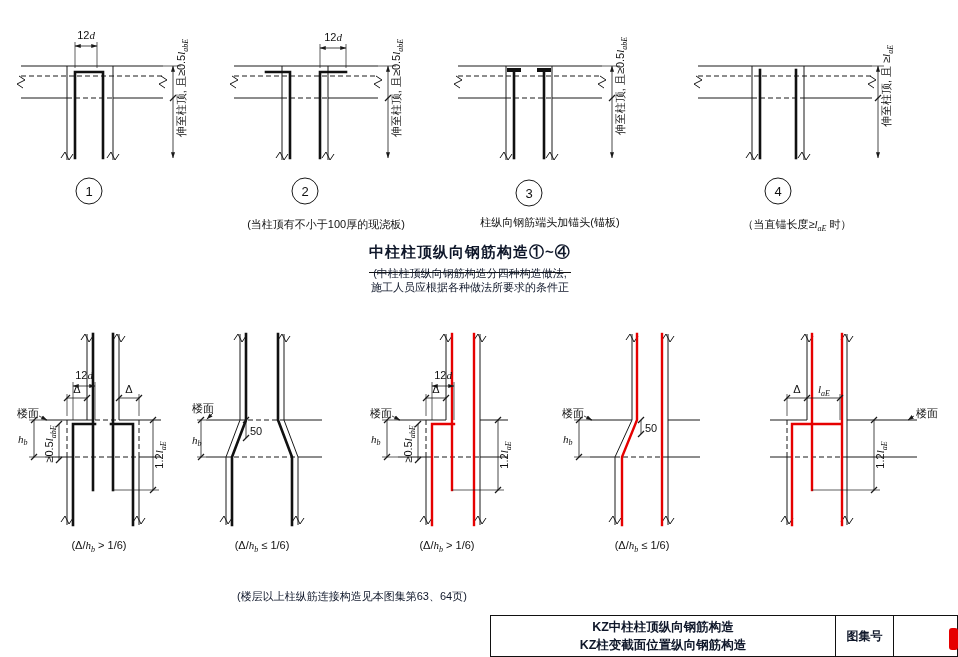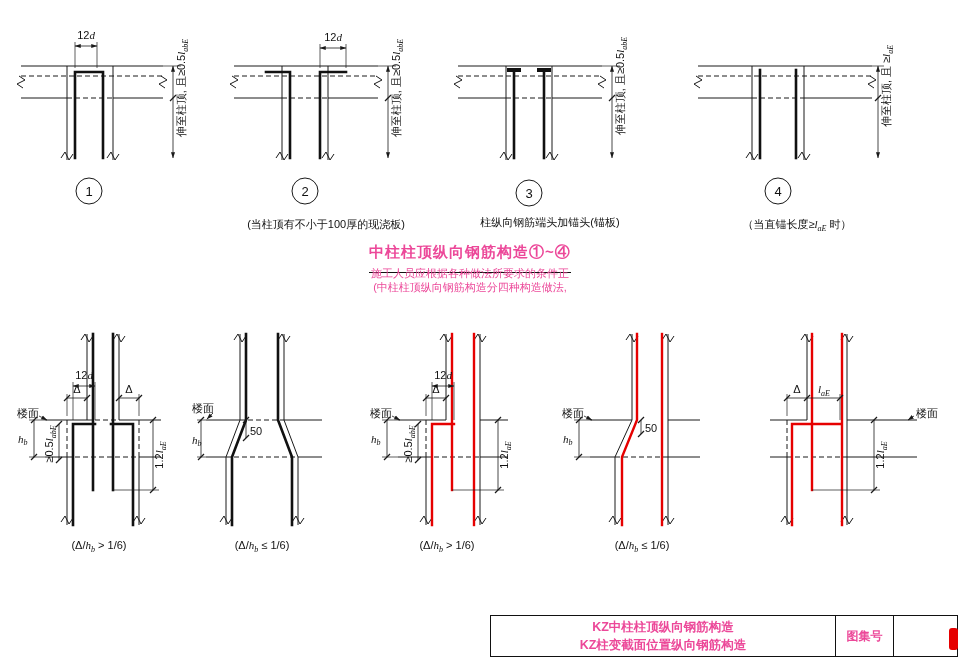--- a/index.html
+++ b/index.html
@@ -1,17 +1,17 @@
 <!DOCTYPE html>
 <html><head>
 <meta charset="utf-8">
 <style>
   html,body{margin:0;padding:0;background:#fff;}
   .page{position:relative;width:958px;height:657px;background:#ffffff;overflow:hidden;
-        font-family:"Liberation Sans",sans-serif;color:#ec4899;}
+        font-family:"Liberation Sans",sans-serif;color:#0f172a;}
   .abs{position:absolute;}
   svg text{font-family:"Liberation Sans",sans-serif;fill:#111;font-size:11px;}
   svg .num{font-size:13px;}
   svg .cap{font-size:11px;}
   .ln{stroke:#1a1a1a;stroke-width:1;fill:none;}
   .thin{stroke:#1a1a1a;stroke-width:0.7;fill:none;}
   .dim{stroke:#1a1a1a;stroke-width:0.8;fill:none;}
   .dsh{stroke-dasharray:5 3;}
   .tick{stroke:#1a1a1a;stroke-width:1.2;}
   .rb{stroke:#111111;stroke-width:2.6;fill:none;stroke-linecap:square;}
@@ -175,22 +175,22 @@
     <text x="198" y="78" text-anchor="middle" transform="rotate(-90 198 78)"><tspan>伸至柱顶, 且 ≥</tspan><tspan class="it">l</tspan><tspan class="sub" dy="2.5">aE</tspan></text>
     <g>
       <circle class="ln" cx="86" cy="183" r="13"></circle>
       <text class="num" x="86" y="188" text-anchor="middle">4</text>
     </g>
     <text class="cap" x="105" y="220" text-anchor="middle"><tspan>（当直锚长度≥</tspan><tspan class="it">l</tspan><tspan class="sub" dy="2.5">aE</tspan><tspan dy="-2.5"> 时）</tspan></text>
   </svg>
 
   <div class="sec-title" style="left:330px;top:243px;width:280px"><span class="ul">中柱柱顶纵向钢筋构造①~④</span></div>
   <div class="sec-note" style="left:340px;top:266px;width:260px">
+    <div>(中柱柱顶纵向钢筋构造分四种构造做法,</div>
     <div>施工人员应根据各种做法所要求的条件正</div>
-    <div>(中柱柱顶纵向钢筋构造分四种构造做法,</div>
   </div>
 
   <svg class="abs" style="left:15px;top:320px" width="168" height="235" viewBox="0 0 168 235">
     <g>
       <line class="ln" x1="72" y1="14" x2="72" y2="100"></line>
       <line class="ln" x1="104" y1="14" x2="104" y2="100"></line>
       <line class="ln" x1="30" y1="100" x2="72" y2="100"></line>
       <line class="ln" x1="104" y1="100" x2="146" y2="100"></line>
       <line class="ln dsh" x1="72" y1="100" x2="104" y2="100"></line>
       <line class="ln" x1="30" y1="137" x2="52" y2="137"></line>
@@ -436,20 +436,23 @@
       <line class="thin" x1="60" y1="170" x2="128" y2="170"></line>
       <line class="dim" x1="122" y1="100" x2="122" y2="170"></line>
       <line class="tick" x1="119" y1="103" x2="125" y2="97"></line>
       <line class="tick" x1="119" y1="173" x2="125" y2="167"></line>
     </g>
     <text x="132" y="135" text-anchor="middle" transform="rotate(-90 132 135)"><tspan>1.2</tspan><tspan class="it">l</tspan><tspan class="sub" dy="2.5">aE</tspan></text>
     <text x="164" y="97">楼面</text>
     <line class="dim" x1="162" y1="96" x2="156" y2="100" marker-end="url(#arr)"></line>
   </svg>
 
+  <div class="sec-note" style="left:212px;top:589px;width:280px">
+      <div>(楼层以上柱纵筋连接构造见本图集第63、64页)</div>
+    </div>
 
   <div class="tblock" style="left:490px;top:615px;width:468px;height:42px">
     <div class="tb-cell tb-main" style="width:345px">
       <div>KZ中柱柱顶纵向钢筋构造</div>
       <div>KZ柱变截面位置纵向钢筋构造</div>
     </div>
     <div class="tb-cell" style="width:58px">图集号</div>
   </div>
   <div style="position:absolute;left:949px;top:628px;width:9px;height:22px;background:#e60000;border-radius:3px"></div>
 

